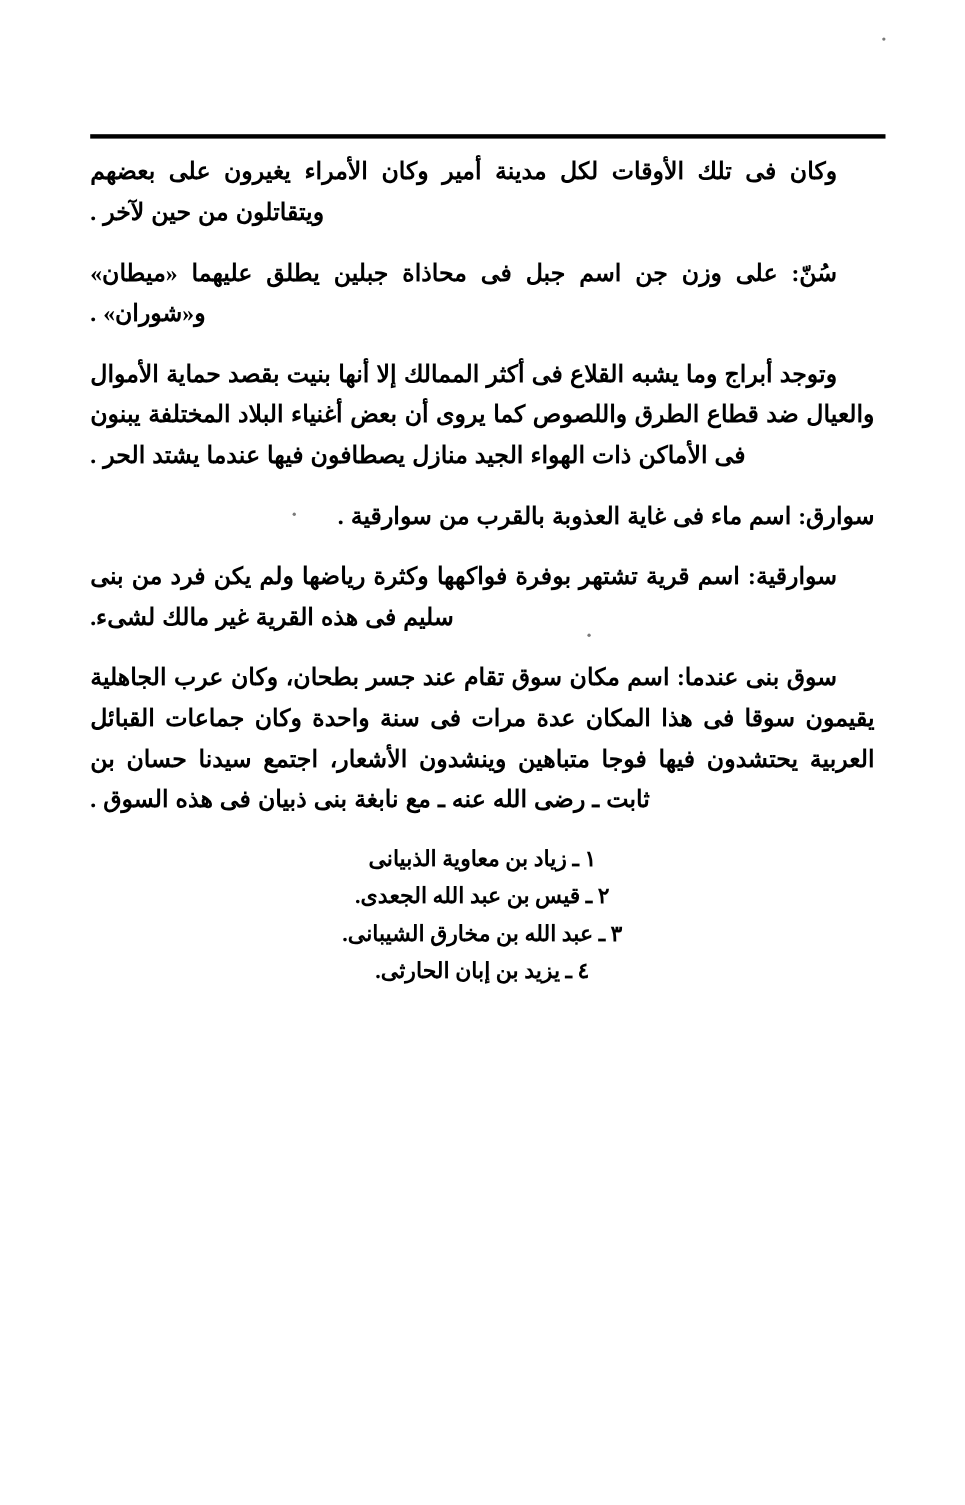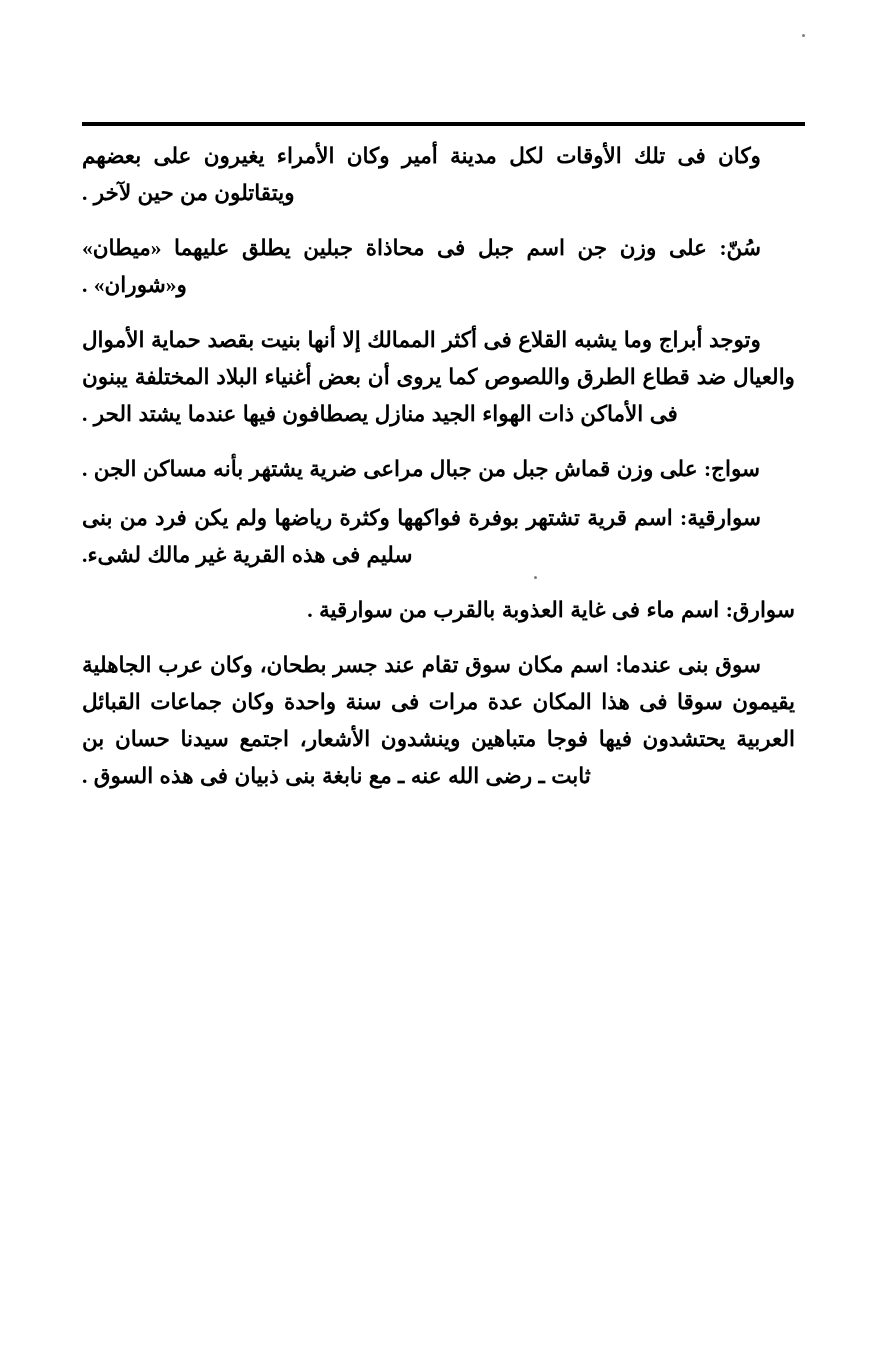--- a/index.html
+++ b/index.html
@@ -148,41 +148,43 @@
 
     <p class="para indent">
       <span class="headword">سُنّ:</span>
       <span>على وزن جن اسم جبل فى محاذاة جبلين يطلق عليهما «ميطان» و«شوران» .</span>
     </p>
 
     <p class="para indent">
       <span>وتوجد أبراج وما يشبه القلاع فى أكثر الممالك إلا أنها بنيت بقصد حماية الأموال والعيال ضد قطاع الطرق واللصوص كما يروى أن بعض أغنياء البلاد المختلفة يبنون فى الأماكن ذات الهواء الجيد منازل يصطافون فيها عندما يشتد الحر .</span>
     </p>
 
-    <p class="para tight">
-      <span class="headword">سواج:</span>
-      <span>على وزن قماش جبل من جبال مراعى ضرية يشتهر بأنه مساكن الجن .</span>
+
+    <p class="para flushright">
+      <span class="headword">سوارق:</span>
+      <span>اسم ماء فى غاية العذوبة بالقرب من سوارقية .</span>
     </p>
 
     <p class="para indent">
       <span class="headword">سوارقية:</span>
       <span>اسم قرية تشتهر بوفرة فواكهها وكثرة رياضها ولم يكن فرد من بنى سليم فى هذه القرية غير مالك لشىء.</span>
-    </p>
-
-    <p class="para flushright">
-      <span class="headword">سوارق:</span>
-      <span>اسم ماء فى غاية العذوبة بالقرب من سوارقية .</span>
     </p>
 
     <p class="para indent">
       <span class="headword">سوق بنى عندما:</span>
       <span>اسم مكان سوق تقام عند جسر بطحان، وكان عرب الجاهلية يقيمون سوقا فى هذا المكان عدة مرات فى سنة واحدة وكان جماعات القبائل العربية يحتشدون فيها فوجا متباهين وينشدون الأشعار، اجتمع سيدنا حسان بن ثابت ـ رضى الله عنه ـ مع نابغة بنى ذبيان فى هذه السوق .</span>
     </p>
 
 
+    <ul class="poet-list">
+      <li>١ ـ زياد بن معاوية الذبيانى</li>
+      <li>٢ ـ قيس بن عبد الله الجعدى.</li>
+      <li>٣ ـ عبد الله بن مخارق الشيبانى.</li>
+      <li>٤ ـ يزيد بن إبان الحارثى.</li>
+    </ul>
 
   </div>
 
   <div class="footer">
     <div class="rule-pair">
       <div class="rule-thin"></div>
       <div class="rule-thick"></div>
     </div>
     <div class="page-number">٩١٩</div>
     <div class="rule-pair">

